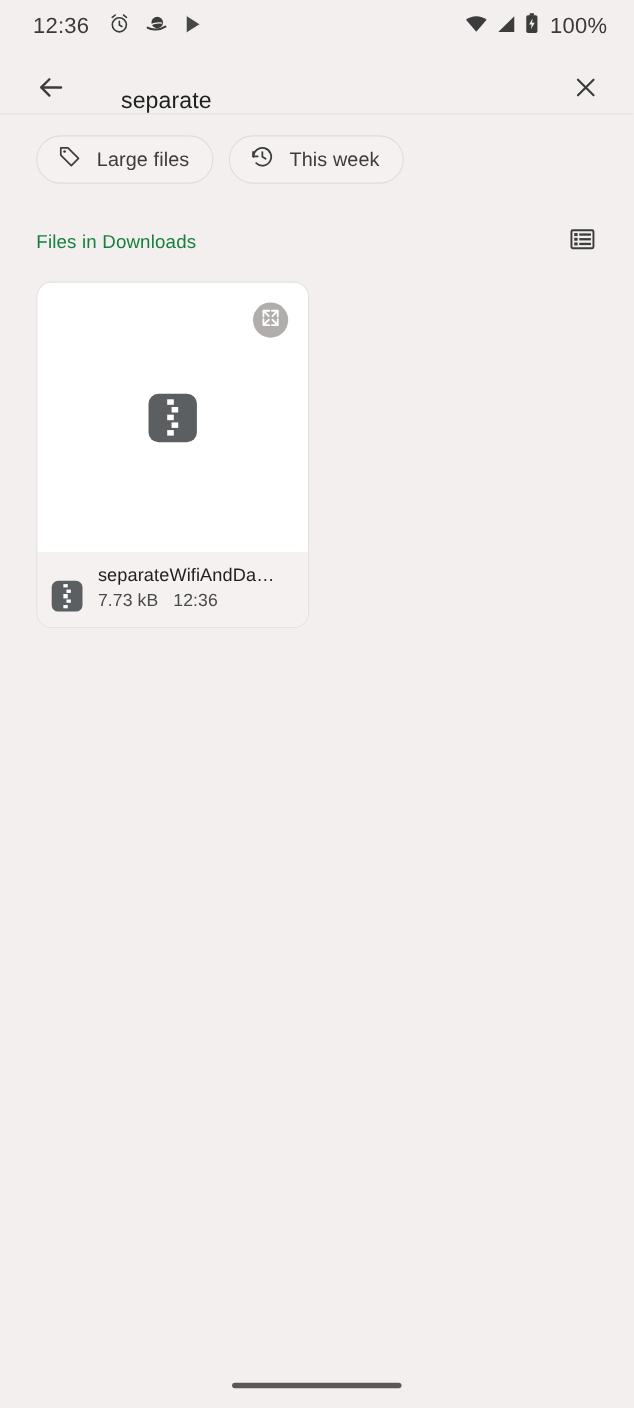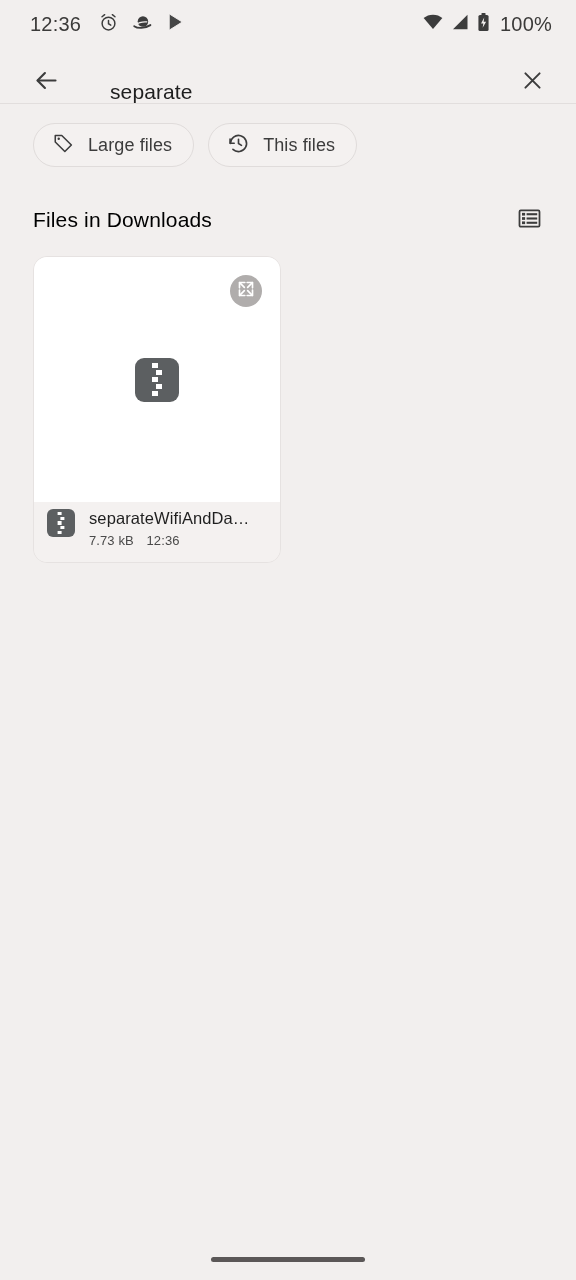--- a/index.html
+++ b/index.html
@@ -110,22 +110,22 @@
     letter-spacing: .1px;
   }
 
   
   .section-row {
     display: flex;
     align-items: center;
     padding: 36px 30px 0 33px;
   }
   .section-title {
-    font-size: 21px;
-    color: #000000;
+    font-size: 17px;
+    color: #15803d;
     letter-spacing: .15px;
   }
   .view-toggle {
     margin-left: auto;
     width: 34px;
     height: 34px;
     display: flex;
     align-items: center;
     justify-content: center;
   }
@@ -184,22 +184,22 @@
     display: block;
     width: 6px;
     height: 5px;
     background: #ffffff;
   }
   .zip-teeth i:nth-child(odd) { transform: translateX(-2px); }
   .zip-teeth i:nth-child(even) { transform: translateX(2px); }
 
   .card-meta {
     display: flex;
-    align-items: flex-start;
-    padding: 7px 12px 14px 13px;
+    align-items: flex-end;
+    padding: 12px 12px 14px 13px;
     gap: 14px;
     background: #f4f1f0;
   }
   .zip-icon-sm {
     width: 28px;
     height: 28px;
     border-radius: 6px;
     background: #5c5f61;
     display: flex;
     align-items: center;
@@ -217,21 +217,21 @@
 
   .meta-text { min-width: 0; }
   .file-name {
     font-size: 16.5px;
     color: #1f1f1f;
     white-space: nowrap;
     overflow: hidden;
     letter-spacing: .1px;
   }
   .file-sub {
-    font-size: 13px;
+    font-size: 16px;
     color: #4a4a4a;
     margin-top: 5px;
     letter-spacing: .1px;
   }
   .file-sub span + span { margin-left: 9px; }
 
   
   .nav-bar {
     position: absolute;
     left: 0; right: 0; bottom: 0;
@@ -332,21 +332,21 @@
   </div>
 
   <div class="chip">
     <span>
       <svg width="23" height="23" viewBox="0 0 24 24" fill="none" stroke="#3c3c3c" stroke-width="1.7" stroke-linecap="round" stroke-linejoin="round">
         <path d="M3.6 12a8.4 8.4 0 1 1 2.6 6.1"></path>
         <path d="M3.2 7.4v4.3h4.3"></path>
         <path d="M12 7.6V12l3.1 1.9"></path>
       </svg>
     </span>
-    <span class="chip-label">This files</span>
+    <span class="chip-label">This week</span>
   </div>
 
 </div>
 
 <div class="section-row">
   <div class="section-title">Files in Downloads</div>
   <div class="view-toggle">
     <span>
       <svg width="25" height="25" viewBox="0 0 24 24">
         <rect x="2.4" y="4.2" width="19.2" height="15.6" rx="1.2" fill="none" stroke="#3c3c3c" stroke-width="1.7"></rect>

